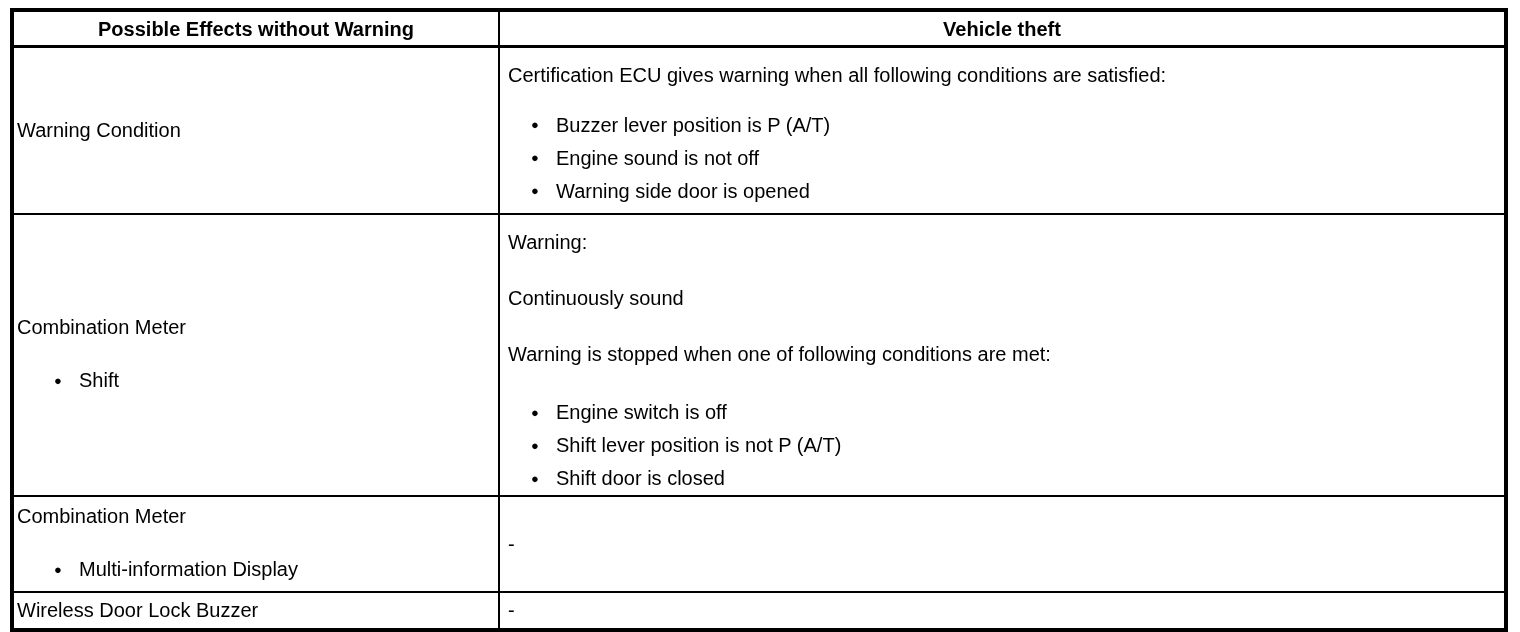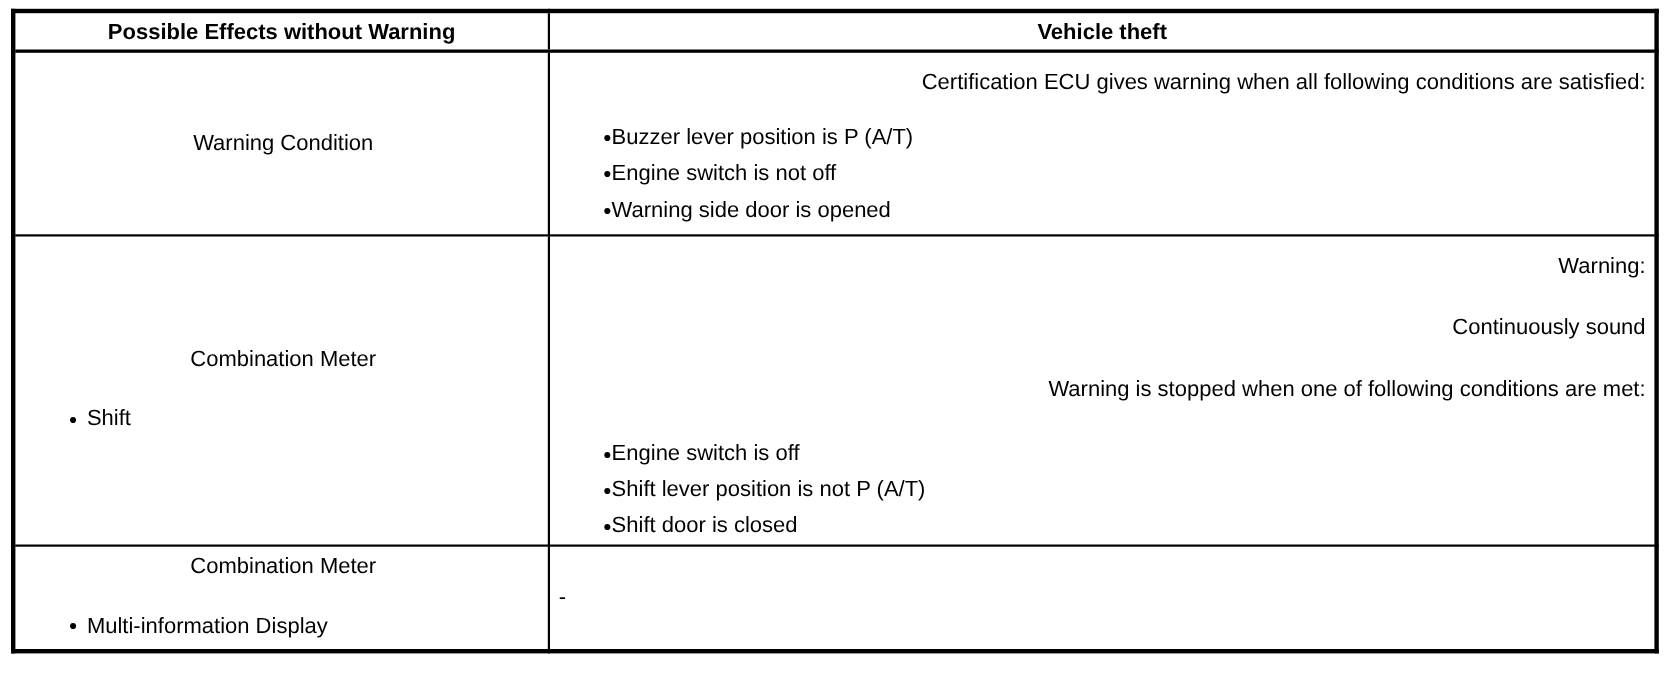--- a/index.html
+++ b/index.html
@@ -37,26 +37,26 @@
     font-weight: bold;
     text-align: center;
     vertical-align: middle;
   }
   tr.r1 { height: 167px; }
   tr.r2 { height: 271px; }
   tr.r3 { height: 96px; }
   tr.r4 { height: 38px; }
   td.label-cell {
     vertical-align: middle;
-    text-align: center;
+    text-align: left;
     padding-left: 3px;
   }
   td.content-cell {
     vertical-align: top;
-    text-align: right;
+    text-align: left;
     padding: 13px 8px 0 8px;
   }
   td.dash-cell {
     vertical-align: middle;
     text-align: left;
     padding-left: 8px;
   }
   p.para {
     margin: 0 0 28px 0;
   }
@@ -103,21 +103,21 @@
         </td>
         <td class="content-cell">
           <p class="intro">Certification ECU gives warning when all following conditions are satisfied:</p>
           <div class="bullet-list">
             <div class="bullet-item">
               <span class="bullet-dot">●</span>
               <span>Buzzer lever position is P (A/T)</span>
             </div>
             <div class="bullet-item">
               <span class="bullet-dot">●</span>
-              <span>Engine switch is not off</span>
+              <span>Engine sound is not off</span>
             </div>
             <div class="bullet-item">
               <span class="bullet-dot">●</span>
               <span>Warning side door is opened</span>
             </div>
           </div>
         </td>
       </tr>
 
       <tr class="r2">
@@ -153,16 +153,22 @@
         <td class="label-cell">
           <div class="row-label">Combination Meter</div>
           <div class="bullet-item">
             <span class="bullet-dot">●</span>
             <span>Multi-information Display</span>
           </div>
         </td>
         <td class="dash-cell">-</td>
       </tr>
 
+      <tr class="r4">
+        <td class="label-cell">
+          <div class="row-label">Wireless Door Lock Buzzer</div>
+        </td>
+        <td class="dash-cell">-</td>
+      </tr>
 
     </tbody>
   </table>
 </div>
 
 </body></html>

